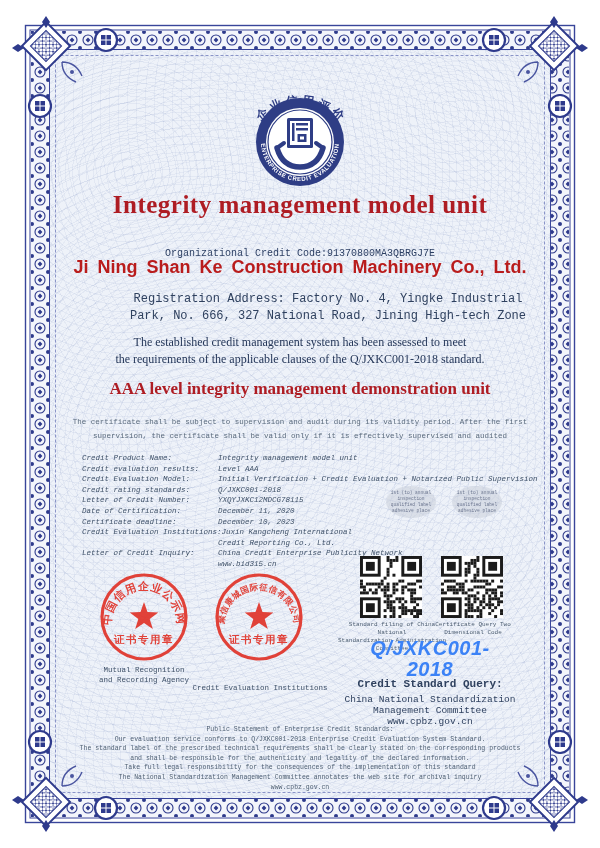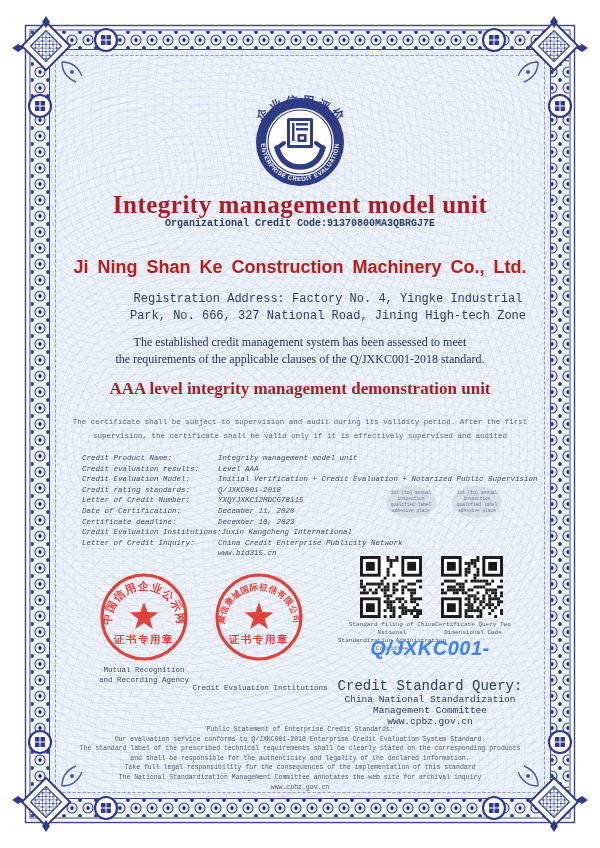--- a/index.html
+++ b/index.html
@@ -12,41 +12,41 @@
       repeating-radial-gradient(circle at 78% 10%, rgba(120,140,190,0) 0 8px, rgba(120,140,190,.09) 8px 9px),
       repeating-radial-gradient(circle at 30% 52%, rgba(120,140,190,0) 0 7px, rgba(120,140,190,.10) 7px 8px),
       repeating-radial-gradient(circle at 84% 66%, rgba(120,140,190,0) 0 9px, rgba(120,140,190,.08) 9px 10px),
       repeating-radial-gradient(circle at 50% 92%, rgba(120,140,190,0) 0 8px, rgba(120,140,190,.09) 8px 9px);}
   .frame{position:absolute;inset:0;pointer-events:none;}
   .abs{position:absolute;}
   .ctr{left:0;width:600px;text-align:center;}
   .mono{font-family:"Liberation Mono","DejaVu Sans Mono",monospace;}
   .serif{font-family:"Liberation Serif","DejaVu Serif",serif;}
   .title{top:191px;font-size:25px;font-weight:bold;color:#ae1c23;letter-spacing:.5px;}
-  .code{top:218px;font-size:10px;color:#2c3f63;font-weight:bold;}
+  .code{top:248px;font-size:10px;color:#2c3f63;}
   .company{top:257px;font-size:18px;font-weight:bold;color:#b91c1c;word-spacing:4px;}
   .addr{top:291px;font-size:12px;line-height:17px;color:#2f415f;padding-left:28px;}
   .stmt{top:334px;font-size:12px;line-height:17px;color:#243658;}
   .aaa{top:379px;font-size:17px;font-weight:bold;color:#ae1c23;}
   .note{top:415px;font-size:7.5px;line-height:14px;color:#5b6b7d;}
   .fields{left:82px;top:453px;font-size:7.5px;line-height:10.6px;color:#3f5168;font-style:italic;}
   .frow{display:flex;white-space:nowrap;}
   .flabel{display:inline-block;min-width:136px;}
   .fvalue{white-space:nowrap;}
   .oval{width:50px;height:32px;border-radius:50%;background:rgba(198,204,216,.5);
         display:flex;flex-direction:column;align-items:center;justify-content:center;
         font-size:4.5px;line-height:6px;color:#6d7790;text-align:center;}
   .o1{left:386px;top:486px;} .o2{left:452px;top:486px;}
   .stampcap{font-size:7.5px;line-height:10px;color:#3f5168;text-align:center;}
   .cap1{left:76px;top:665px;width:136px;} .cap2{left:182px;top:683px;width:156px;}
   .qrcap{font-size:6px;line-height:8px;color:#4e5f72;text-align:center;}
   .qc1{left:334px;top:621px;width:116px;} .qc2{left:424px;top:621px;width:98px;}
   .stdcode{left:350px;top:638px;width:160px;text-align:center;font-size:20px;line-height:21px;
            font-weight:bold;font-style:italic;color:#3b82f6;letter-spacing:.5px;}
-  .qhead{left:330px;top:678px;width:200px;text-align:center;font-size:14px;color:#2f415f;font-weight:normal;}
+  .qhead{left:330px;top:678px;width:200px;text-align:center;font-size:11px;color:#2f415f;font-weight:bold;}
   .qlines{left:320px;top:694px;width:220px;text-align:center;font-size:9.5px;line-height:11px;color:#2f415f;}
   .finep{left:0;top:725px;width:600px;text-align:center;font-size:6.5px;line-height:9.6px;color:#4e5f72;}
 </style>
 </head>
 <body>
 
 <div class="page">
   <div class="bg"></div>
 
   <svg class="frame" width="600" height="848" viewBox="0 0 600 848">
@@ -163,20 +163,24 @@
         <span class="flabel">Date of Certification:</span>
         <span class="fvalue">December 11, 2020</span>
       </div>
     <div class="frow">
         <span class="flabel">Certificate deadline:</span>
         <span class="fvalue">December 10, 2023</span>
       </div>
     <div class="frow">
         <span class="flabel">Credit Evaluation Institutions:</span>
         <span class="fvalue">Juxin Kangcheng International</span>
+      </div>
+    <div class="frow">
+        <span class="flabel"></span>
+        <span class="fvalue">Credit Reporting Co., Ltd.</span>
       </div>
     <div class="frow">
         <span class="flabel">Letter of Credit Inquiry:</span>
         <span class="fvalue">China Credit Enterprise Publicity Network</span>
       </div>
     <div class="frow">
         <span class="flabel"></span>
         <span class="fvalue">www.bid315.cn</span>
       </div>
   </div>
@@ -493,20 +497,21 @@
     <div>Standard filing of China National</div>
     <div>Standardization Administration Committee</div>
   </div>
   <div class="abs mono qrcap qc2">
     <div>Certificate Query Two</div>
     <div>Dimensional Code</div>
   </div>
 
   <div class="abs stdcode">
     <div>Q/JXKC001-</div>
+    <div>2018</div>
   </div>
 
   <div class="abs mono qhead">Credit Standard Query:</div>
   <div class="abs mono qlines">
     <div>China National Standardization</div>
     <div>Management Committee</div>
     <div>www.cpbz.gov.cn</div>
   </div>
 
   <div class="abs mono finep">

